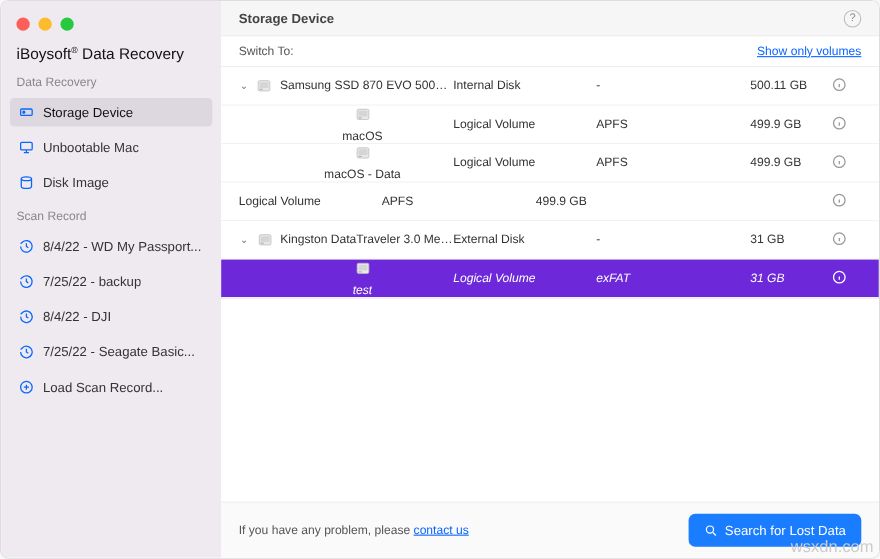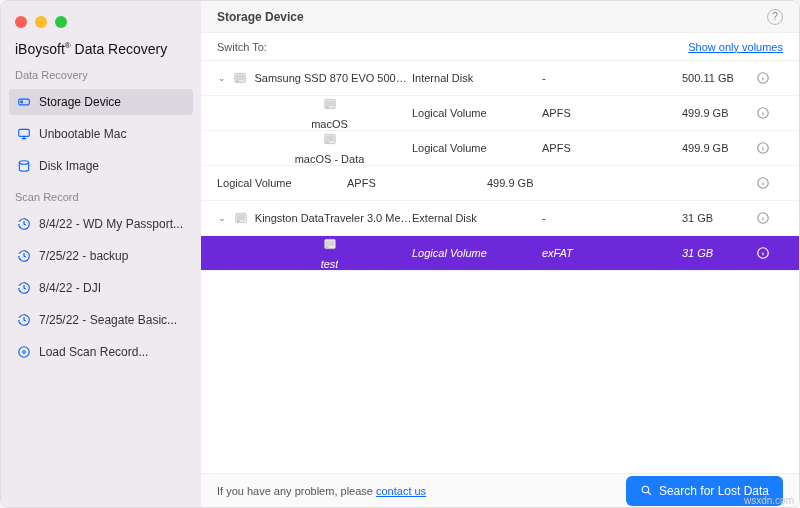--- a/index.html
+++ b/index.html
@@ -51,27 +51,27 @@
     .row .col-name { display: flex; align-items: center; gap: 6px; white-space: nowrap; overflow: hidden; text-overflow: ellipsis; }
     .row .name-text { overflow: hidden; text-overflow: ellipsis; }
     .row.child .col-name { padding-left: 30px; flex-direction: column; }
     .chev { width: 10px; display: inline-flex; justify-content: center; font-size: 9px; color: #777; }
     .disk-ico { width: 16px; height: 16px; display: inline-flex; align-items: center; justify-content: center; }
     .disk-ico svg { width: 16px; height: 16px; }
     .info-ico { width: 16px; height: 16px; display: inline-flex; align-items: center; justify-content: center; color: #999; }
     .row.selected .info-ico { color: #fff; }
     .info-ico svg { width: 14px; height: 14px; }
 
-    .footer { height: 34px; border-top: 1px solid #eee; display: flex; align-items: center; justify-content: space-between; padding: 0 16px; background: #fafafa; margin-top: 32px; }
+    .footer { height: 51px; border-top: 1px solid #eee; display: flex; align-items: center; justify-content: space-between; padding: 0 16px; background: #fafafa; margin-top: 32px; }
     .footer-text { font-size: 11px; color: #555; }
     .footer-text a { color: #0a66ff; text-decoration: underline; }
     .search-btn { display: flex; align-items: center; gap: 6px; background: #1a7cff; color: #fff; border: none; font-size: 12px; font-weight: 500; padding: 8px 14px; border-radius: 6px; cursor: pointer; }
     .search-btn svg { width: 13px; height: 13px; }
 
-    .watermark { position: absolute; bottom: 2px; right: 6px; font-size: 10px; color: #ccc; }
+    .watermark { position: absolute; bottom: 2px; right: 6px; font-size: 15px; color: #ccc; }
   </style>
 </head>
 <body>
 
 <div class="window">
   <div class="traffic">
     <div class="tl red"></div>
     <div class="tl yellow"></div>
     <div class="tl green"></div>
   </div>

